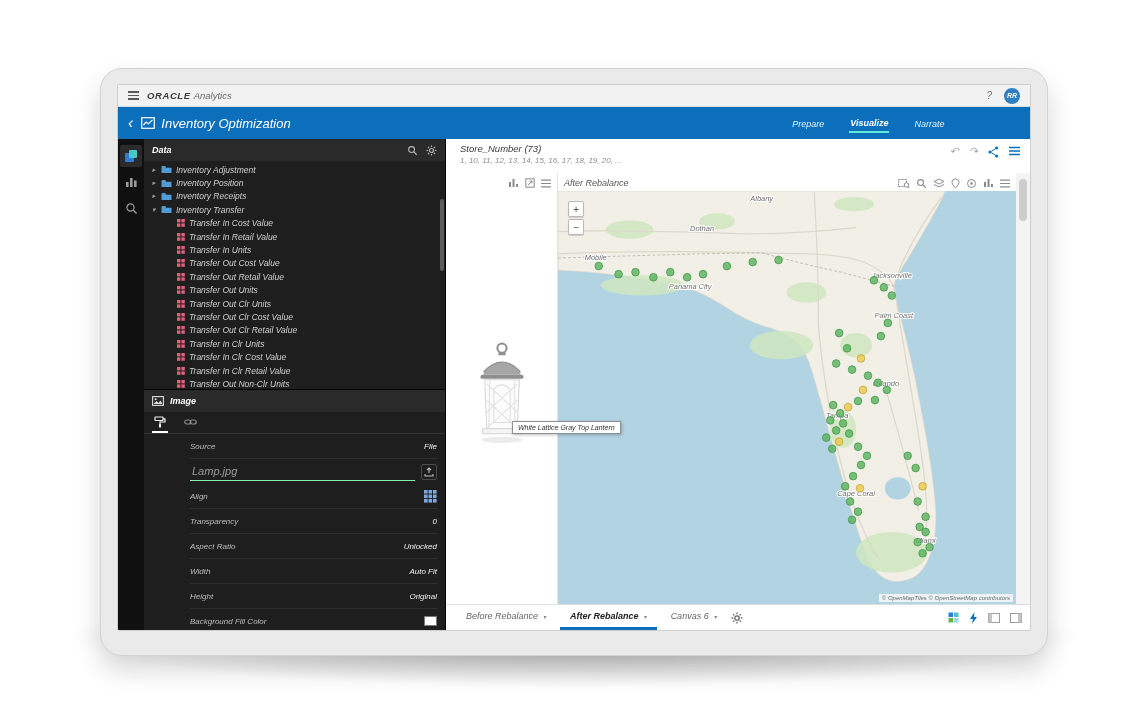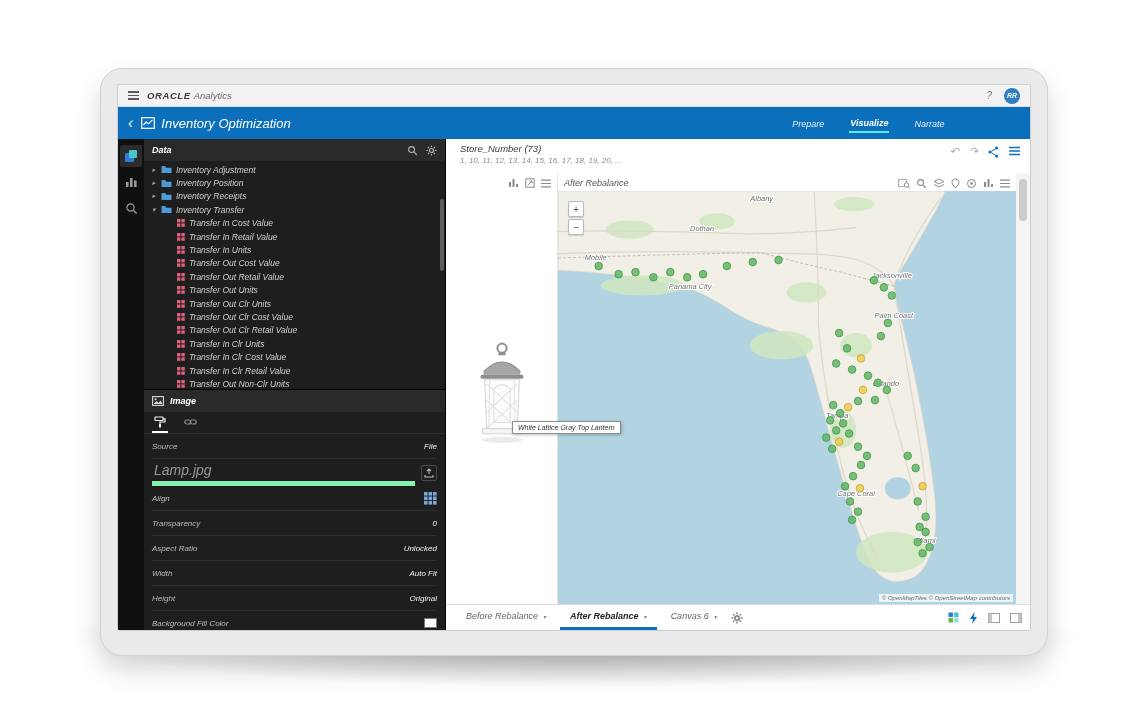--- a/index.html
+++ b/index.html
@@ -58,26 +58,26 @@
   .tree-row.measure { padding-left:24px; }
   .caret { width:9px; color:#9a9a9a; font-size:7px; flex:0 0 auto; }
   .tree-icon { margin-right:4px; display:flex; flex:0 0 auto; }
   .tree-label { color:#cfcfcf; font-size:8.5px; white-space:nowrap; }
   .tree-scroll { position:absolute; right:1px; top:56px; width:4px; height:72px; background:#5d5d5d; border-radius:2px; }
 
   .image-panel { flex:1; border-top:1px solid #000; display:flex; flex-direction:column; min-height:0; }
   .props-tabs { height:22px; display:flex; align-items:center; padding:0 8px; gap:14px; border-bottom:1px solid #333; flex:0 0 auto; }
   .props-tab { padding:4px 2px 3px; cursor:pointer; border-bottom:2px solid transparent; display:flex; }
   .props-tab.active { border-bottom:2px solid #fff; }
-  .props { flex:1; overflow:hidden; }
+  .props { flex:1; overflow:hidden;padding-left:38px; }
   .prop-row { display:flex; align-items:center; min-height:25px; margin:0 8px; border-bottom:1px solid #2e2e2e; }
   .prop-label { color:#bdbdbd; font-size:8px; flex:1; }
   .prop-value { color:#f0f0f0; font-size:8px; cursor:pointer; }
   .prop-row.kind-input { border-bottom:none; padding-top:1px; }
-  .prop-input { flex:1; color:#9a9a9a; font-size:14px; border-bottom:5px solid #86efac; padding:2px 2px 3px; cursor:text; }
+  .prop-input { flex:1; color:#9a9a9a; font-size:11px; border-bottom:1px solid #86efac; padding:2px 2px 3px; cursor:text; }
   .upload-btn { margin-left:6px; border:1px solid #4a4a4a; border-radius:2px; padding:2px; display:flex; cursor:pointer; }
   .swatch { width:13px; height:10px; background:#fff; border:1px solid #777; cursor:pointer; }
 
   
   .main { flex:1; display:flex; flex-direction:column; min-width:0; background:#fff; }
   .filter-bar { height:34px; padding:4px 10px 0 14px; display:flex; flex:0 0 auto; }
   .filter-texts { flex:1; min-width:0; }
   .filter-name { font-size:9.5px; color:#3c3c3c; }
   .filter-values { font-size:8px; color:#8c8c8c; margin-top:2px; white-space:nowrap; }
   .fb-icons { display:flex; align-items:flex-start; gap:10px; padding-top:3px; }

